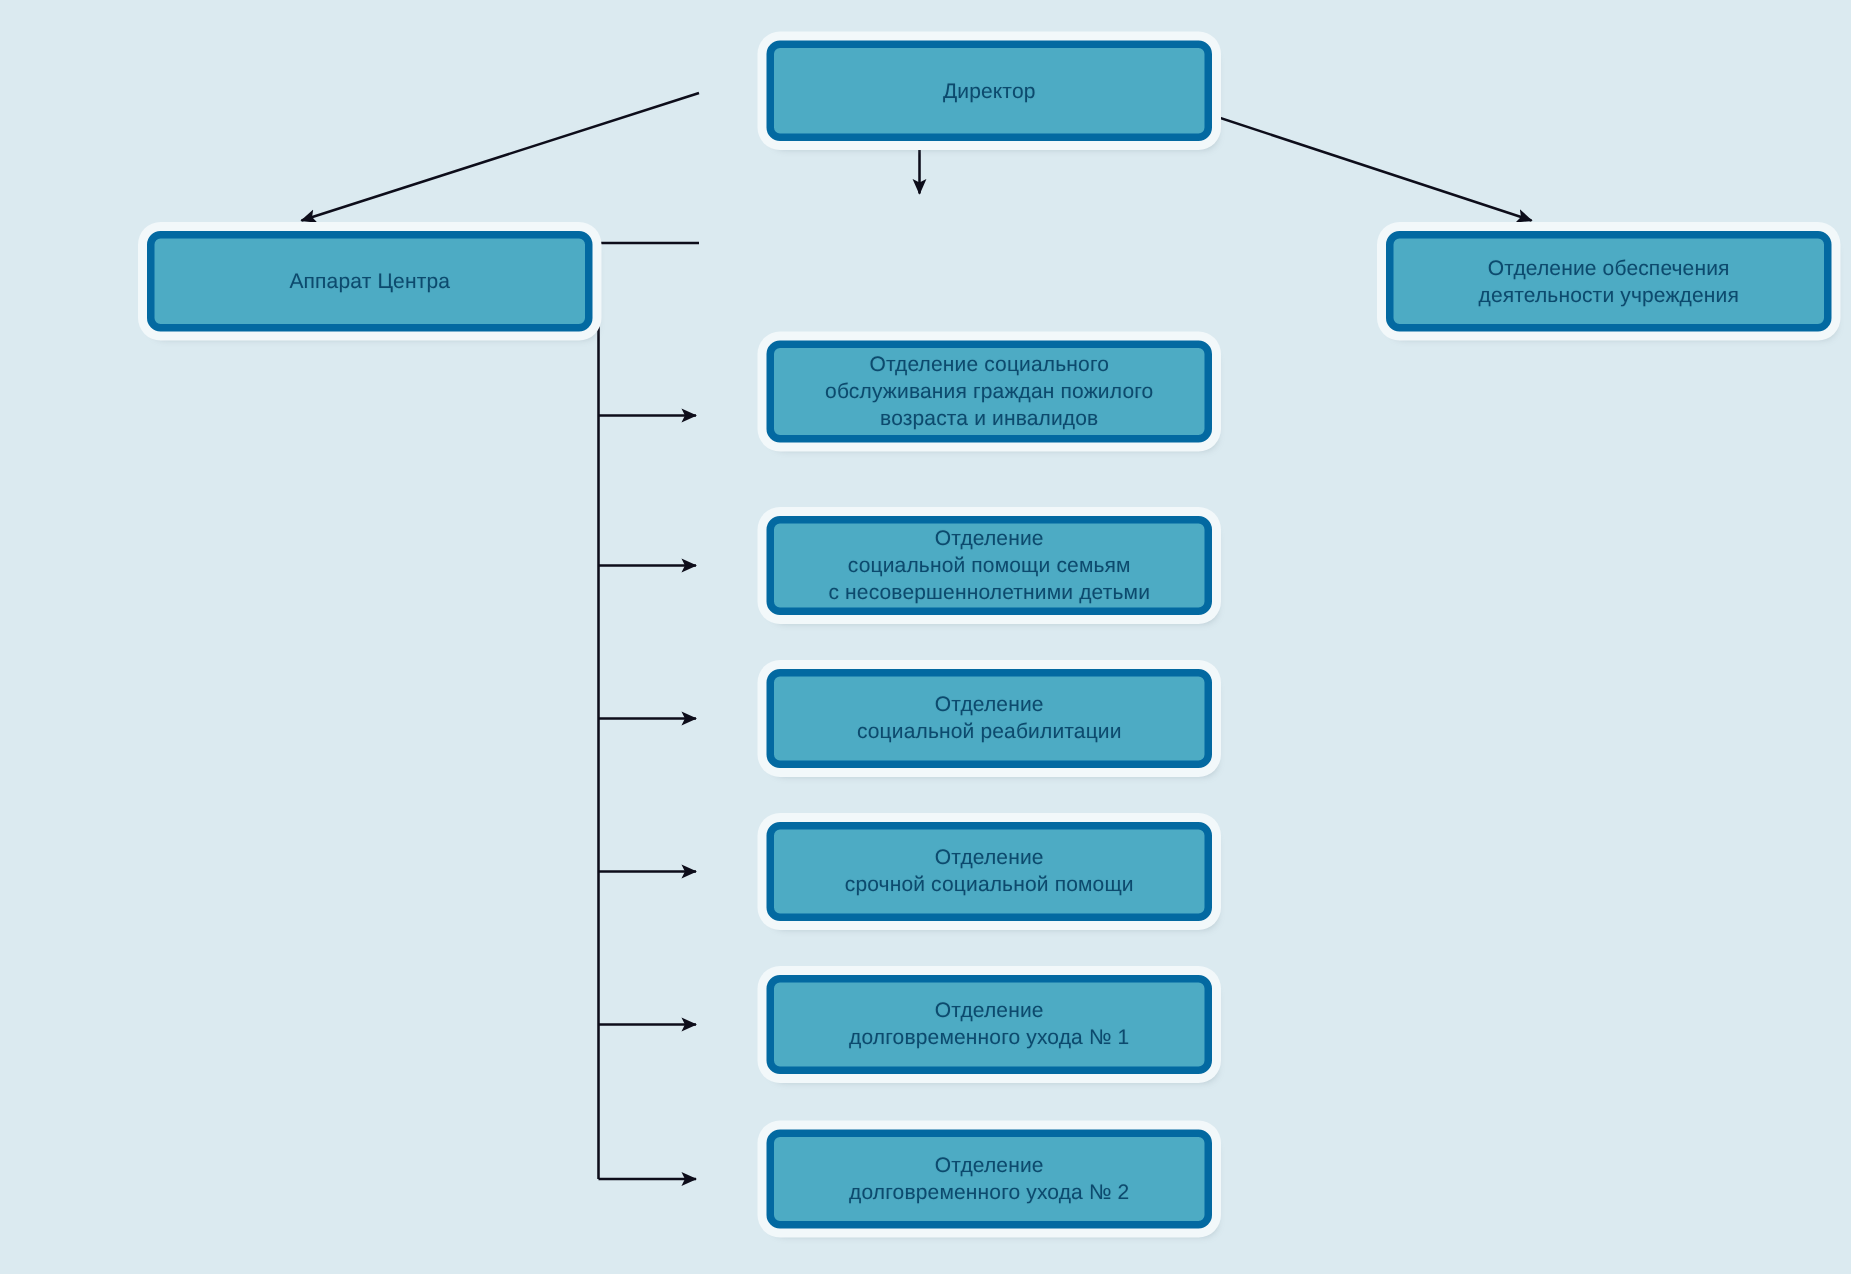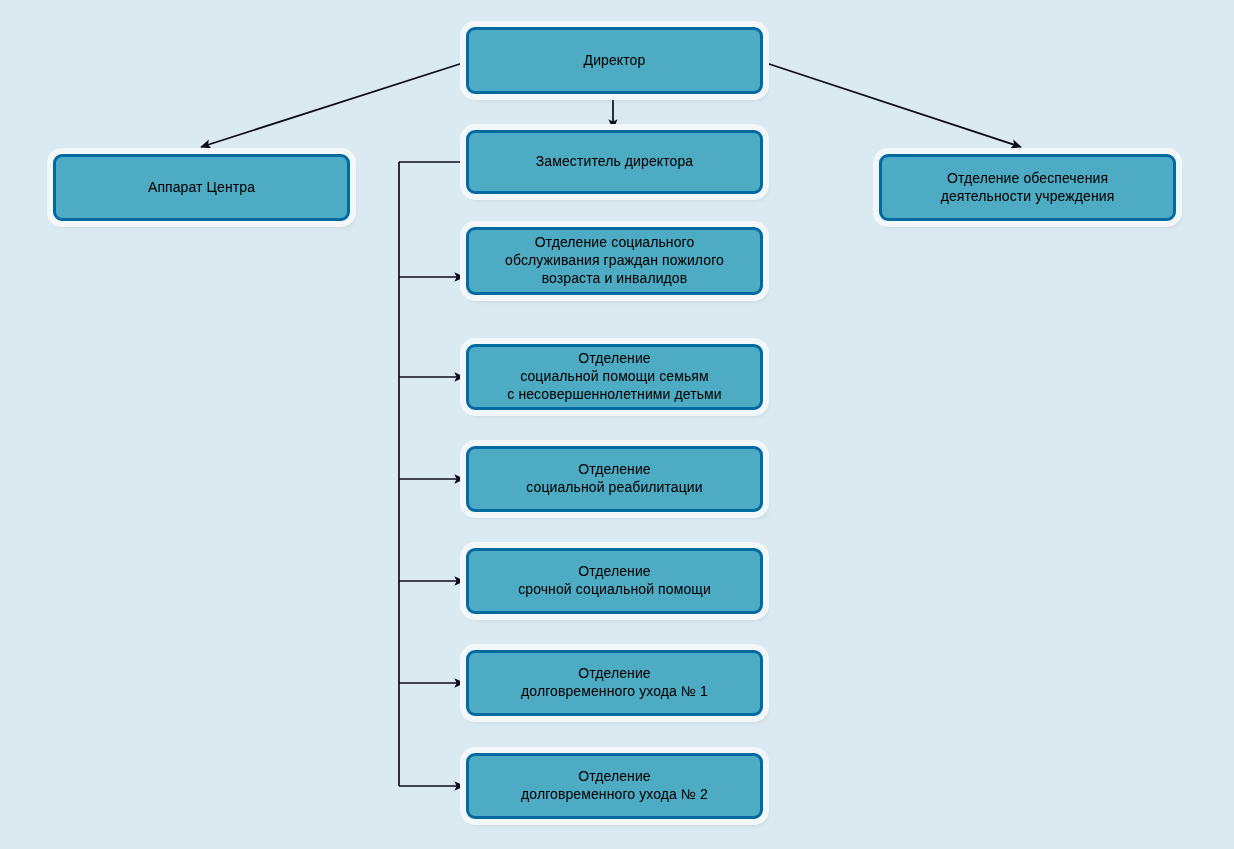--- a/index.html
+++ b/index.html
@@ -25,34 +25,35 @@
     top: 0;
     width: 1234px;
     height: 849px;
     pointer-events: none;
   }
   .node {
     position: absolute;
     box-sizing: border-box;
     background: #4dabc4;
     border-radius: 9px;
-    border: 3px solid #0369a1;
+    border: 5px solid #0369a1;
     box-shadow:
       0 0 0 6px #f2f8fa,
       3px 5px 5px rgba(120,140,150,0.40);
     display: flex;
     align-items: center;
     justify-content: center;
     text-align: center;
-    color: #000000;
+    color: #0c4a6e;
     font-size: 14px;
     line-height: 1.28;
     letter-spacing: 0.1px;
     z-index: 2;
     text-shadow: 0 0 1px rgba(0,0,0,0.10);
+    margin-left: 45px;
   }
   .node-label {
     display: block;
     padding: 0 8px;
     white-space: pre-line;
   }
   .node.director      { left: 466px; top: 27px;  width: 297px; height: 67px; }
   .node.apparat       { left: 53px;  top: 154px; width: 297px; height: 67px; }
   .node.deputy        { left: 466px; top: 130px; width: 297px; height: 64px; }
   .node.support       { left: 879px; top: 154px; width: 297px; height: 67px; }
@@ -96,23 +97,20 @@
   </svg>
 
   <div class="node director">
     <span class="node-label">Директор</span>
   </div>
 
   <div class="node apparat">
     <span class="node-label">Аппарат Центра</span>
   </div>
 
-  <div class="node deputy">
-    <span class="node-label">Заместитель директора</span>
-  </div>
 
   <div class="node support">
     <span class="node-label">Отделение обеспечения
 деятельности учреждения</span>
   </div>
 
   <div class="node dept1">
     <span class="node-label">Отделение социального
 обслуживания граждан пожилого
 возраста и инвалидов</span>

